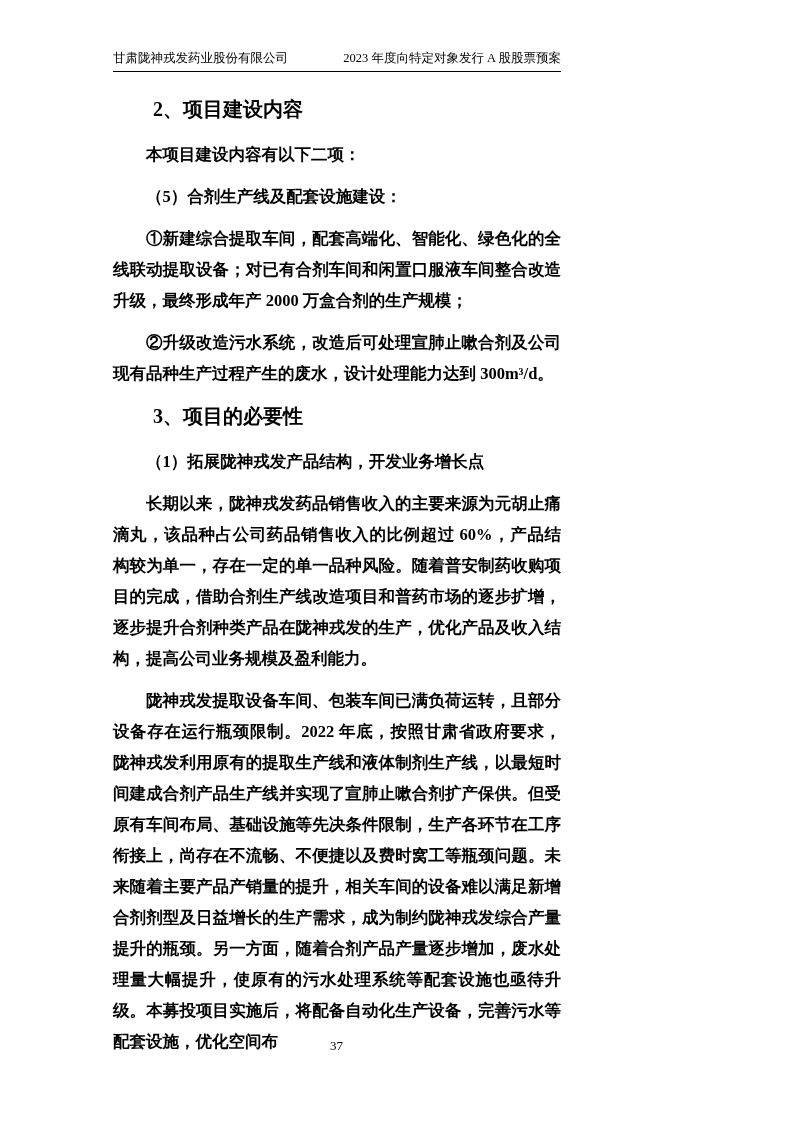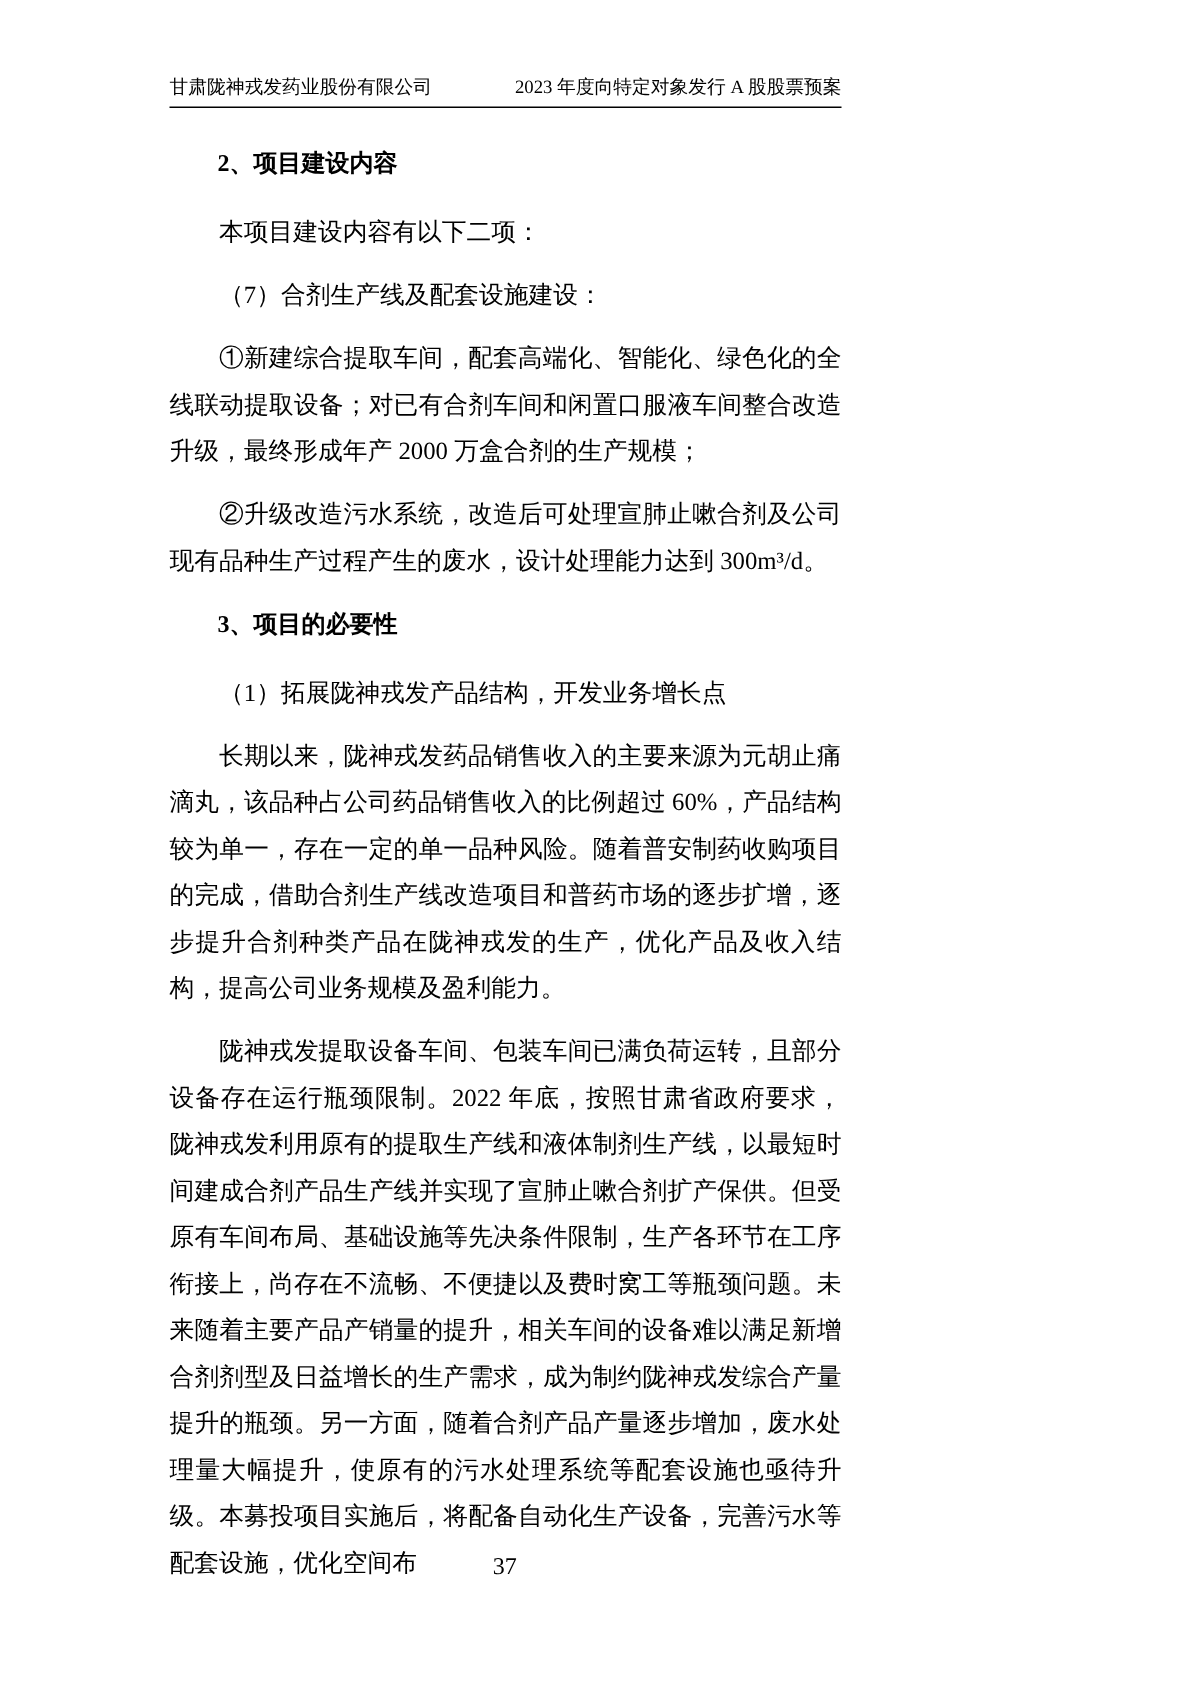--- a/index.html
+++ b/index.html
@@ -38,55 +38,56 @@
   .content {
     margin-top: 22px;
     font-size: 16.5px;
     line-height: 31px;
     text-align: justify;
     text-justify: inter-ideograph;
   }
   .content p {
     margin: 4px 0 11px 0;
     text-indent: 2em;
+    font-weight: bold;
   }
   .content h2 {
-    font-size: 16px;
+    font-size: 20px;
     font-weight: 700;
     margin: 12px 0 14px 0;
     text-indent: 2em;
     line-height: 31px;
     font-family: "Liberation Serif", "DejaVu Serif", serif;
   }
   .content h2.first {
     margin-top: 0;
   }
   .footer {
     position: absolute;
     bottom: 68px;
     left: 0;
     right: 0;
     text-align: center;
-    font-size: 16px;
+    font-size: 13px;
   }
 </style>
 </head>
 <body>
 
 <div class="page">
 
   <div class="header">
     <span>甘肃陇神戎发药业股份有限公司</span>
     <span>2023 年度向特定对象发行 A 股股票预案</span>
   </div>
 
   <div class="content">
     <h2 class="first">2、项目建设内容</h2>
     <p>本项目建设内容有以下二项：</p>
-    <p>（7）合剂生产线及配套设施建设：</p>
+    <p>（5）合剂生产线及配套设施建设：</p>
     <p>①新建综合提取车间，配套高端化、智能化、绿色化的全线联动提取设备；对已有合剂车间和闲置口服液车间整合改造升级，最终形成年产 2000 万盒合剂的生产规模；</p>
     <p>②升级改造污水系统，改造后可处理宣肺止嗽合剂及公司现有品种生产过程产生的废水，设计处理能力达到 300m³/d。</p>
     <h2>3、项目的必要性</h2>
     <p>（1）拓展陇神戎发产品结构，开发业务增长点</p>
     <p>长期以来，陇神戎发药品销售收入的主要来源为元胡止痛滴丸，该品种占公司药品销售收入的比例超过 60%，产品结构较为单一，存在一定的单一品种风险。随着普安制药收购项目的完成，借助合剂生产线改造项目和普药市场的逐步扩增，逐步提升合剂种类产品在陇神戎发的生产，优化产品及收入结构，提高公司业务规模及盈利能力。</p>
     <p>陇神戎发提取设备车间、包装车间已满负荷运转，且部分设备存在运行瓶颈限制。2022 年底，按照甘肃省政府要求，陇神戎发利用原有的提取生产线和液体制剂生产线，以最短时间建成合剂产品生产线并实现了宣肺止嗽合剂扩产保供。但受原有车间布局、基础设施等先决条件限制，生产各环节在工序衔接上，尚存在不流畅、不便捷以及费时窝工等瓶颈问题。未来随着主要产品产销量的提升，相关车间的设备难以满足新增合剂剂型及日益增长的生产需求，成为制约陇神戎发综合产量提升的瓶颈。另一方面，随着合剂产品产量逐步增加，废水处理量大幅提升，使原有的污水处理系统等配套设施也亟待升级。本募投项目实施后，将配备自动化生产设备，完善污水等配套设施，优化空间布</p>
   </div>
 
   <div class="footer">
     <span>37</span>

